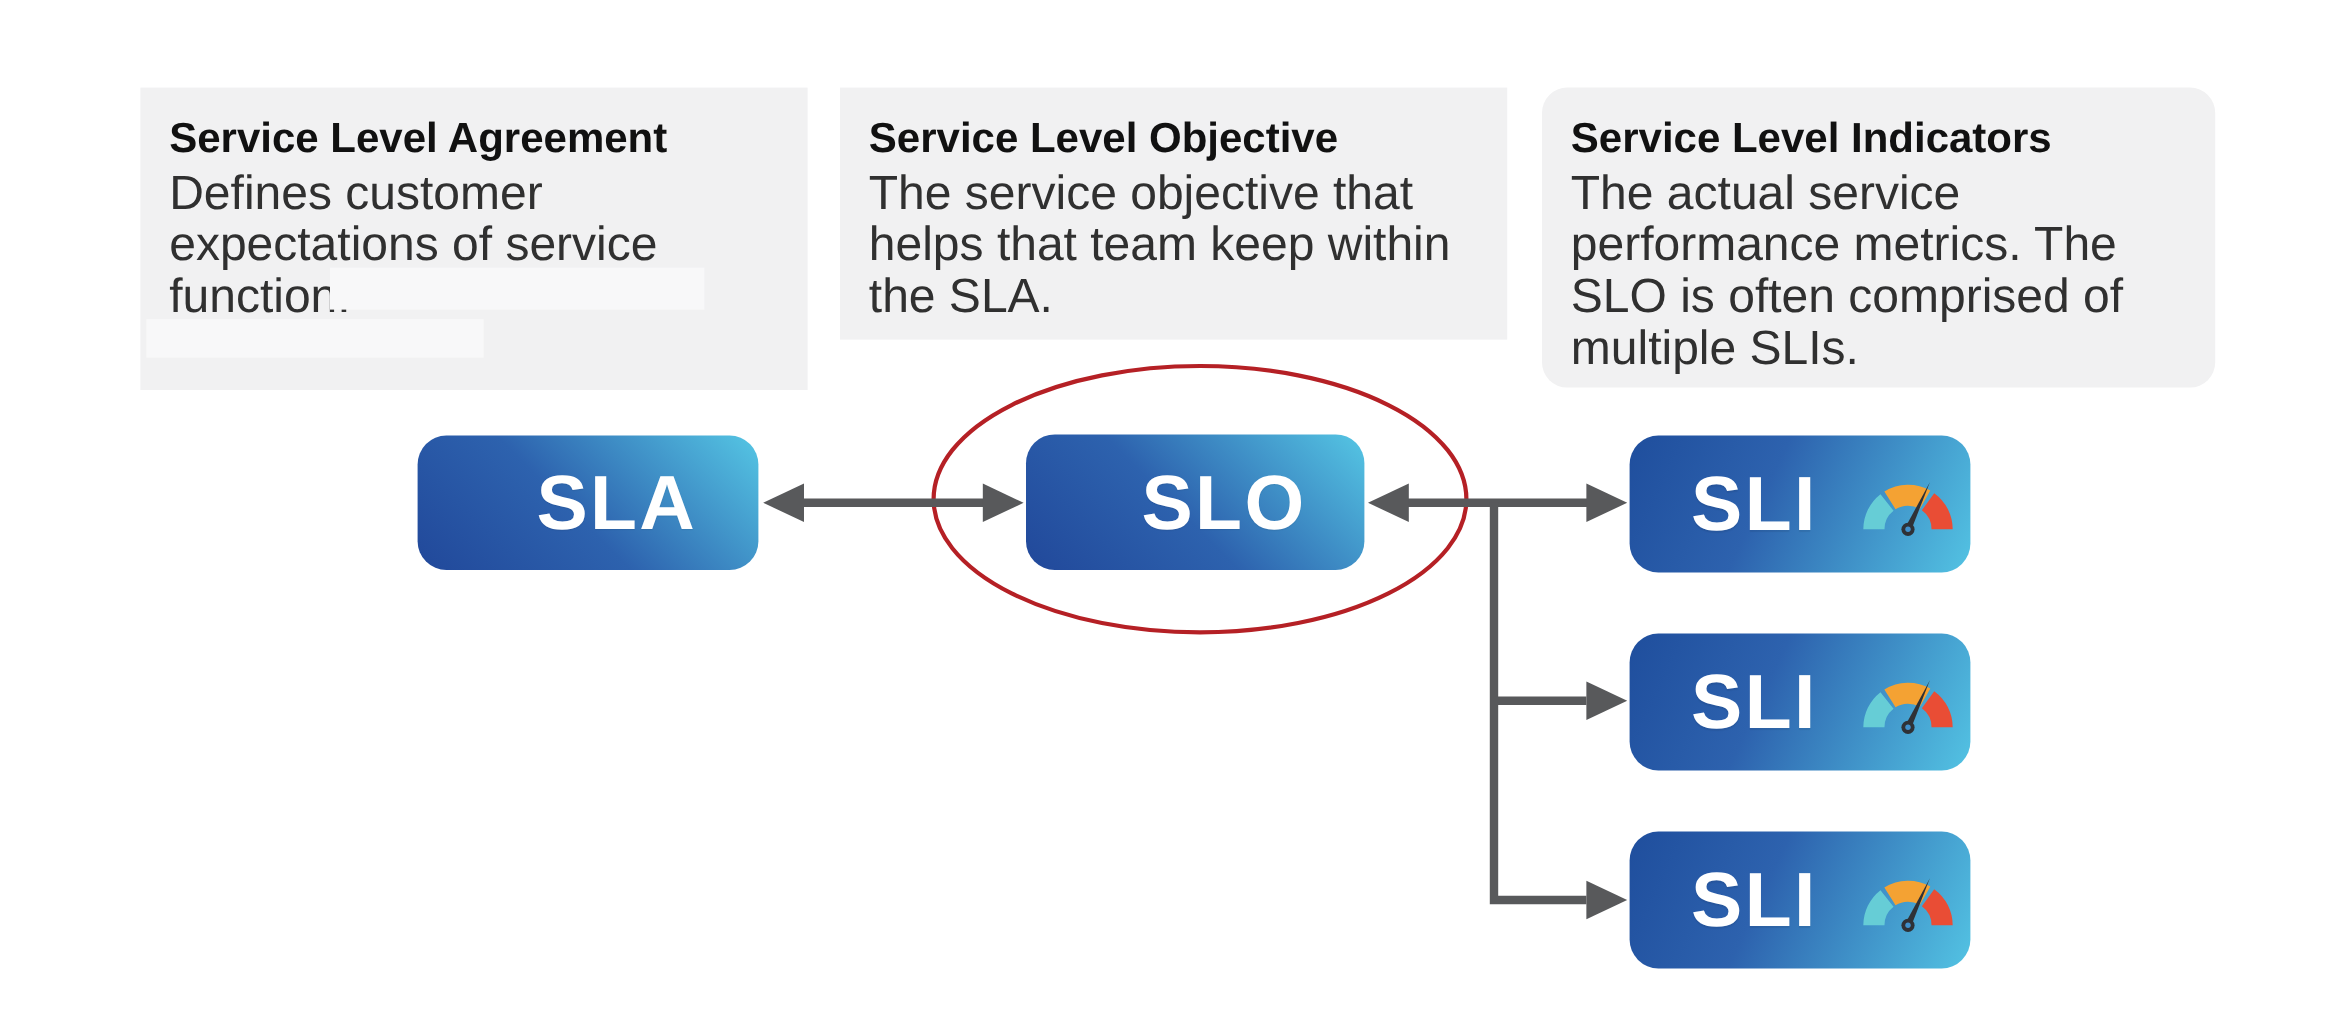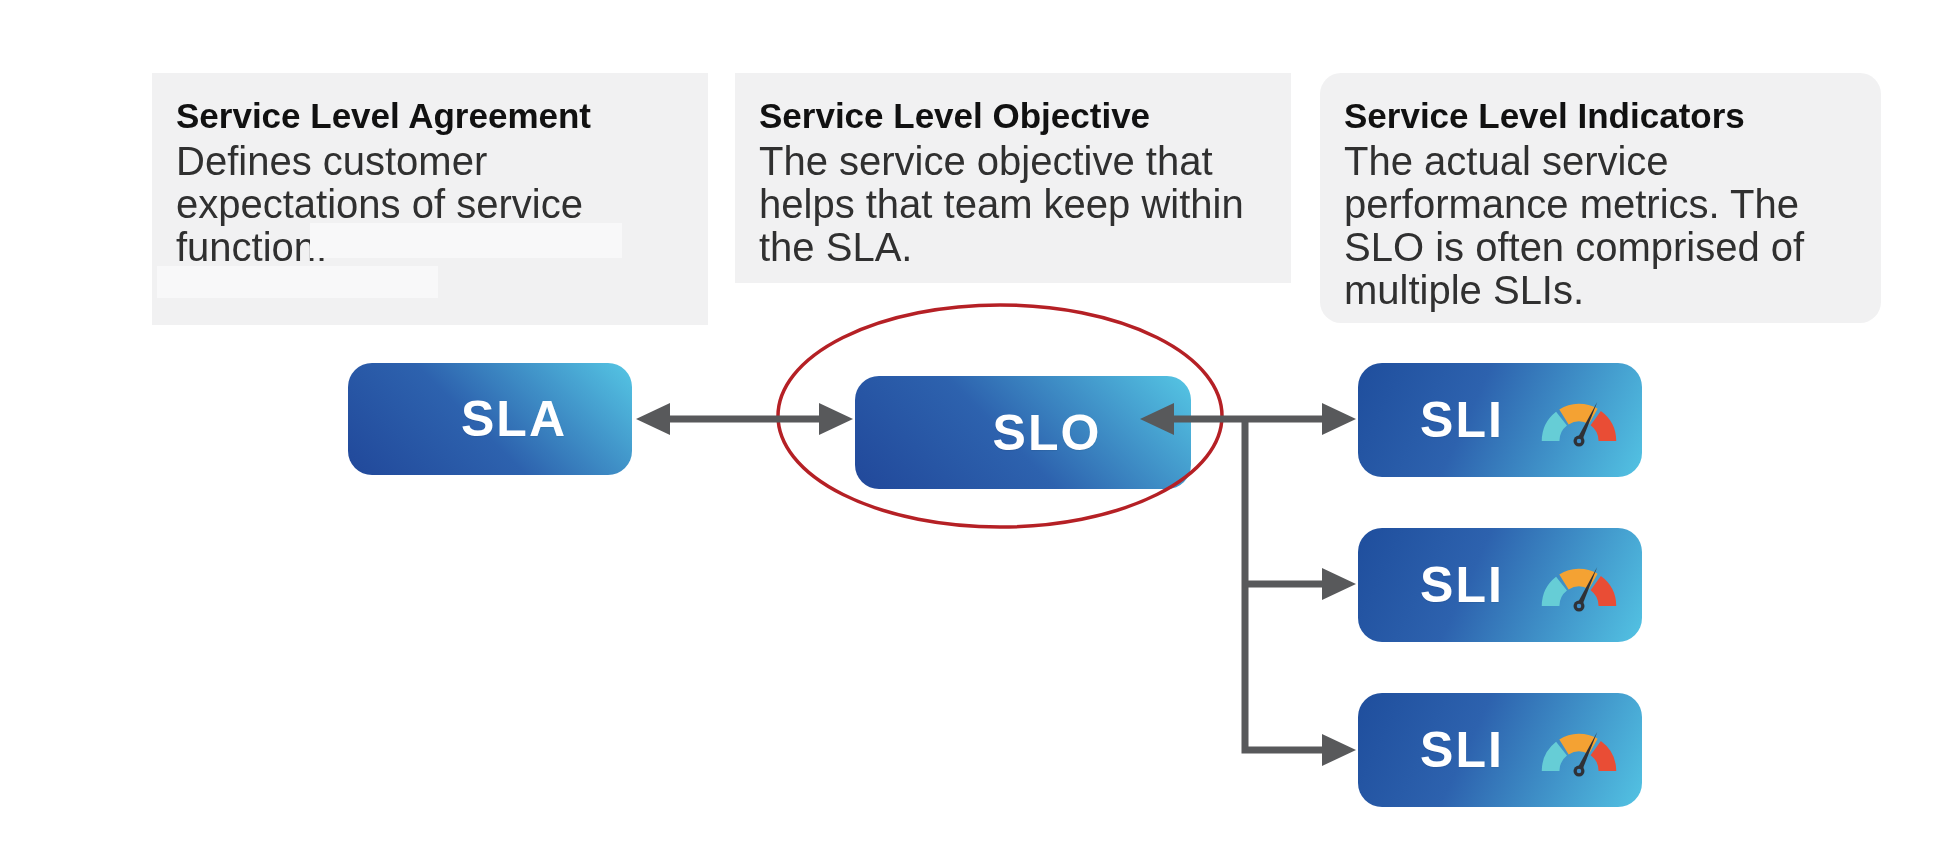--- a/index.html
+++ b/index.html
@@ -9,21 +9,20 @@
     background:#ffffff;
     font-family:"Liberation Sans", sans-serif;
     overflow:hidden;
   }
   
   .card{
     position:absolute;
     background:#f1f1f2;
     padding:22px 24px;
     box-sizing:border-box;
-    margin-left:35px;
   }
   .card-1{left:117px;top:73px;width:556px;height:252px;}
   .card-2{left:700px;top:73px;width:556px;height:210px;}
   .card-3{left:1285px;top:73px;width:561px;height:250px;border-radius:21px;}
   .card-title{
     font-size:35px;line-height:42px;font-weight:bold;
     color:#111111;margin:0 0 3px 0;white-space:nowrap;
   }
   .card-line{
     font-size:40px;line-height:43px;color:#303030;white-space:nowrap;
@@ -32,27 +31,27 @@
   .redact-a{left:158px;top:150px;width:312px;height:35px;}
   .redact-b{left:5px;top:193px;width:281px;height:32px;}
   
   .node{
     position:absolute;
     border-radius:24px;
     display:flex;align-items:center;justify-content:center;
     color:#ffffff;
   }
   .node-label{
-    font-size:50px;font-weight:bold;letter-spacing:2px;
+    font-size:64px;font-weight:bold;letter-spacing:2px;
     text-shadow:0 1px 1px rgba(0,0,0,0.08);
     margin-left:48px;
   }
   .node-sla{left:348px;top:363px;width:284px;height:112px;
     background:linear-gradient(45deg,#21489a 0%,#2d62ae 45%,#55c6e4 100%);}
-  .node-slo{left:855px;top:376px;width:336px;height:113px;
+  .node-slo{left:855px;top:362px;width:282px;height:113px;
     background:linear-gradient(45deg,#21489a 0%,#2d62ae 45%,#55c6e4 100%);}
   .node-sli{left:1358px;width:284px;height:114px;gap:26px;
     background:linear-gradient(115deg,#1f4e9d 0%,#2d62ae 40%,#53c3e3 100%);}
   .node-sli-1{top:363px;}
   .node-sli-2{top:528px;}
   .node-sli-3{top:693px;}
   .gauge{width:98px;height:61px;flex:0 0 auto;}
   
   .connectors{
     position:absolute;left:0;top:0;width:1960px;height:862px;

